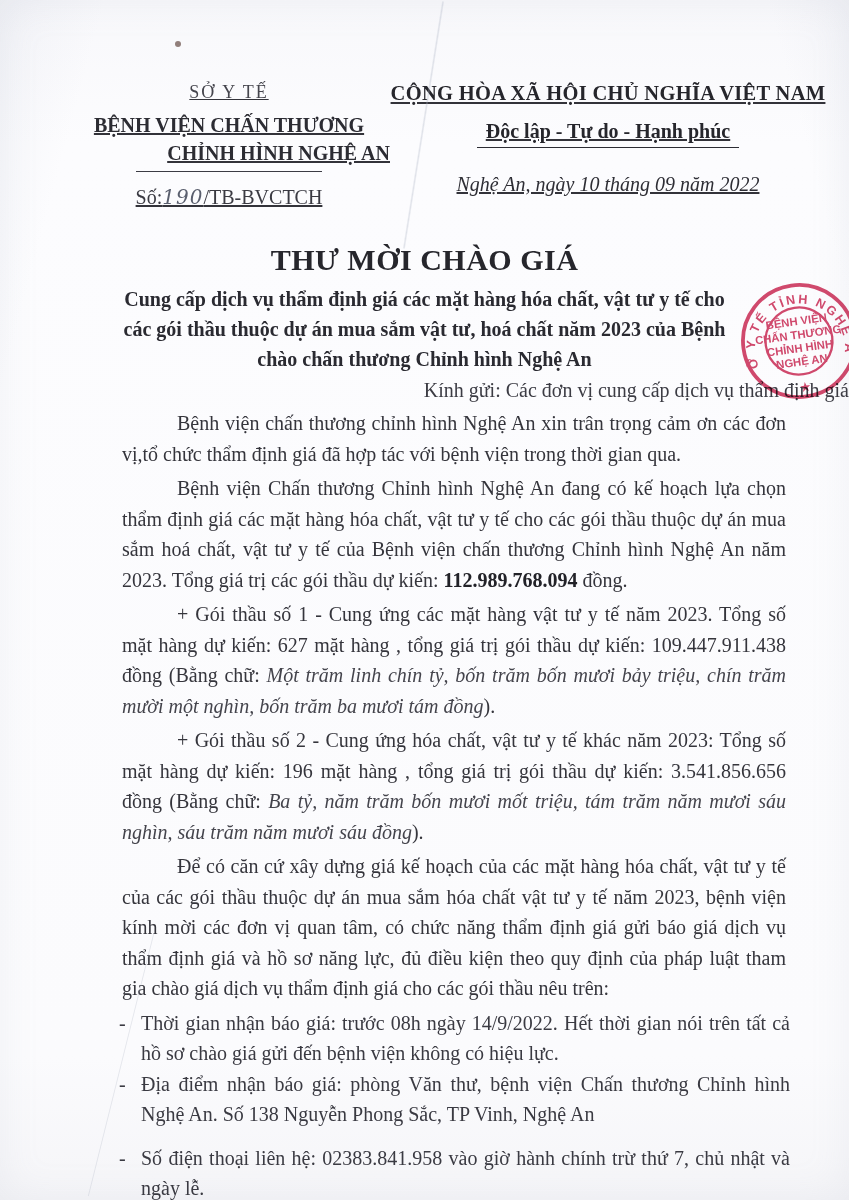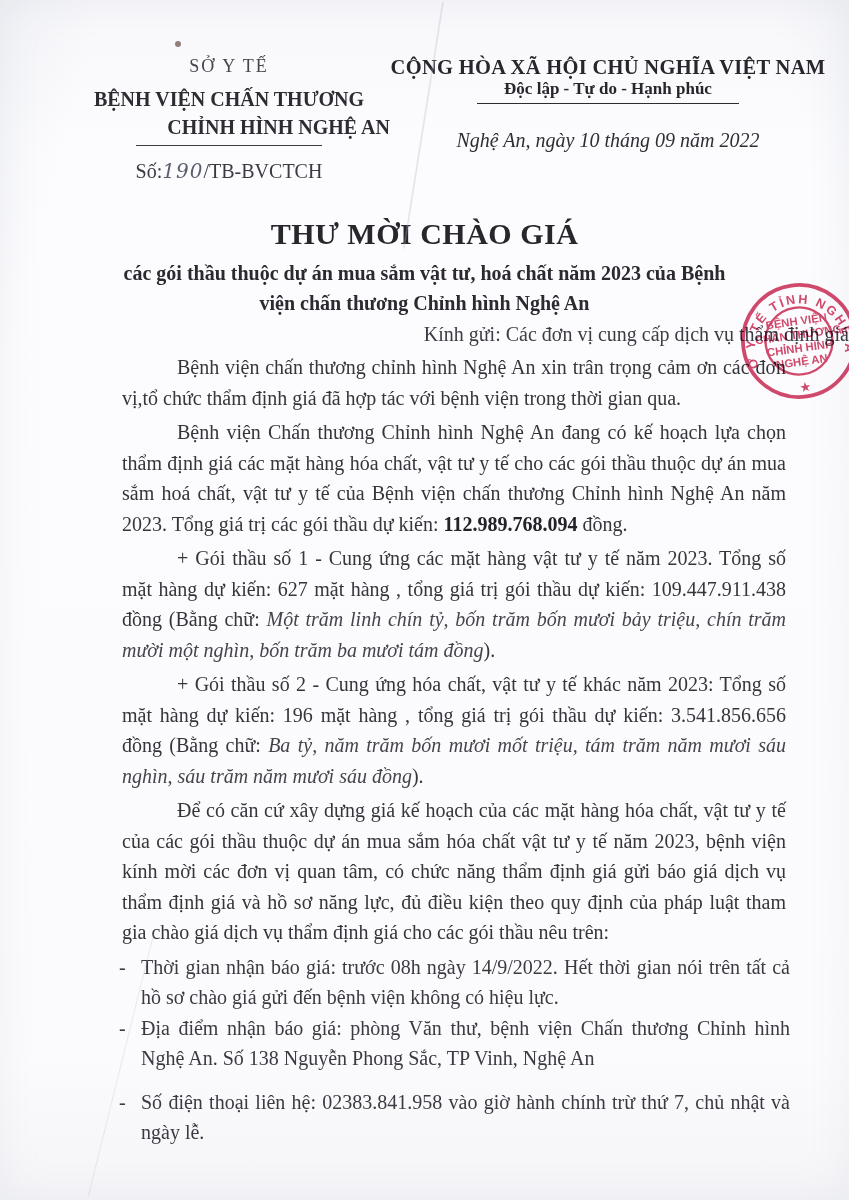--- a/index.html
+++ b/index.html
@@ -17,32 +17,32 @@
     box-shadow:inset 0 0 40px rgba(160,165,180,.12);
   }
   .crease{position:absolute;pointer-events:none;}
   .crease1{left:422px;top:0;width:3px;height:250px;transform:rotate(9deg);
     background:linear-gradient(90deg,transparent,rgba(175,182,198,.38),transparent);}
   .crease2{left:120px;top:930px;width:2px;height:270px;transform:rotate(14deg);
     background:linear-gradient(90deg,transparent,rgba(180,186,200,.30),transparent);}
   .ink-dot{position:absolute;left:175px;top:41px;width:6px;height:6px;border-radius:50%;
     background:#6e5650;opacity:.75;}
 
-  .header{display:flex;padding-top:56px;}
+  .header{display:flex;padding-top:82px;text-decoration:underline;}
   .header-left{width:322px;margin-left:68px;text-align:center;}
   .header-right{width:436px;text-align:center;}
   .hl-1{font-size:18px;letter-spacing:2px;color:#45454d;}
   .hl-2{font-size:20px;font-weight:bold;color:#2c2c33;margin-top:8px;line-height:28px;}
   .hl-3{font-size:20px;font-weight:bold;color:#2c2c33;line-height:28px;text-align:right;}
   .rule-left{width:186px;border-top:1.6px solid #3c3c44;margin:4px auto 0;}
   .rule-right{width:262px;border-top:1.9px solid #2c2c33;margin:4px auto 0;}
   .so-line{margin-top:13px;font-size:20px;color:#3a3a42;}
   .hand{font-family:"DejaVu Serif",serif;font-style:italic;color:#5a5f6e;letter-spacing:1px;}
   .hr-1{font-size:20.5px;font-weight:bold;color:#26262c;letter-spacing:.3px;}
-  .hr-2{font-size:17px;font-weight:bold;color:#26262c;margin-top:0;}
+  .hr-2{font-size:20px;font-weight:bold;color:#26262c;margin-top:15px;}
   .dateline{margin-top:25px;font-size:20px;font-style:italic;color:#2e2e35;}
 
   .title{margin-top:34px;text-align:center;font-size:30px;font-weight:bold;
     color:#26262c;letter-spacing:.5px;}
   .subtitle{margin-top:7px;text-align:center;font-size:20px;font-weight:bold;
     color:#2a2a31;line-height:30px;}
   .salutation{margin-top:5px;text-align:right;font-size:20px;color:#3c3c44;}
 
   .body-col{padding:0 59px 0 118px;margin-top:6px;}
   .para{margin:4px;font-size:20px;line-height:30.5px;text-align:justify;
@@ -80,22 +80,23 @@
       <div class="hr-1">CỘNG HÒA XÃ HỘI CHỦ NGHĨA VIỆT NAM</div>
       <div class="hr-2">Độc lập - Tự do - Hạnh phúc</div>
       <div class="rule-right"></div>
       <div class="dateline">Nghệ An, ngày 10 tháng 09 năm 2022</div>
     </div>
   </div>
 
   <div class="title">THƯ MỜI CHÀO GIÁ</div>
 
   <div class="subtitle">
+    <div>Cung cấp dịch vụ thẩm định giá các mặt hàng hóa chất, vật tư y tế  cho</div>
     <div>các gói thầu thuộc dự án mua sắm vật tư, hoá chất năm 2023 của Bệnh</div>
-    <div>viện chấn thương Chỉnh hình Nghệ An</div>
+    <div>chào chấn thương Chỉnh hình Nghệ An</div>
   </div>
 
   <div class="salutation">Kính gửi: Các đơn vị cung cấp dịch vụ thẩm định giá</div>
 
   <div class="body-col">
     <p class="para">Bệnh viện chấn thương chỉnh hình Nghệ An xin trân trọng cảm ơn các đơn vị,tổ chức thẩm định giá đã hợp tác với bệnh viện trong thời gian qua.</p>
 
     <p class="para"><span>Bệnh viện Chấn thương Chỉnh hình Nghệ An đang có kế hoạch lựa chọn thẩm định giá các mặt hàng hóa chất, vật tư y tế cho các gói thầu thuộc dự án mua sắm hoá chất, vật tư y tế của Bệnh viện chấn thương Chỉnh hình Nghệ An năm 2023. Tổng giá trị các gói thầu dự kiến: </span><span class="num-bold">112.989.768.094</span><span> đồng.</span></p>
 
     <p class="para"><span>+ Gói thầu số 1 - Cung ứng các mặt hàng vật tư y tế năm 2023. Tổng số mặt hàng dự kiến: 627 mặt hàng , tổng giá trị gói thầu dự kiến: 109.447.911.438 đồng (Bằng chữ: </span><span class="words-italic">Một trăm linh chín tỷ, bốn trăm bốn mươi bảy triệu, chín trăm mười một nghìn, bốn trăm ba mươi tám đồng</span><span>).</span></p>

